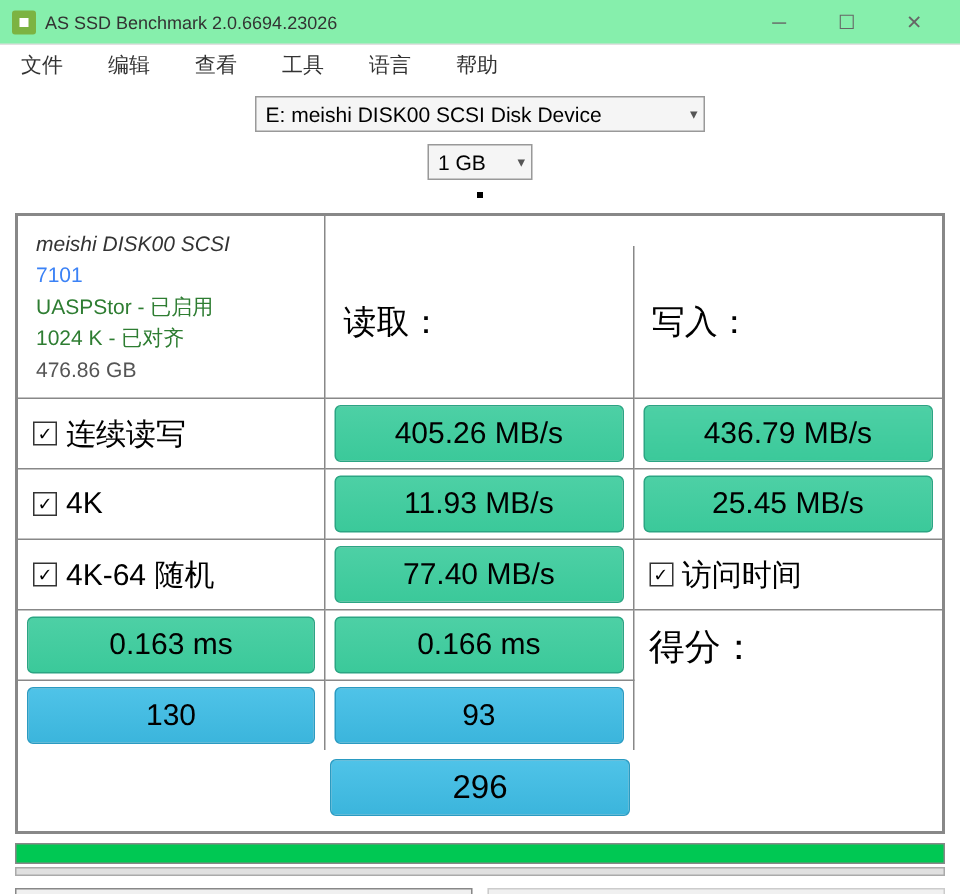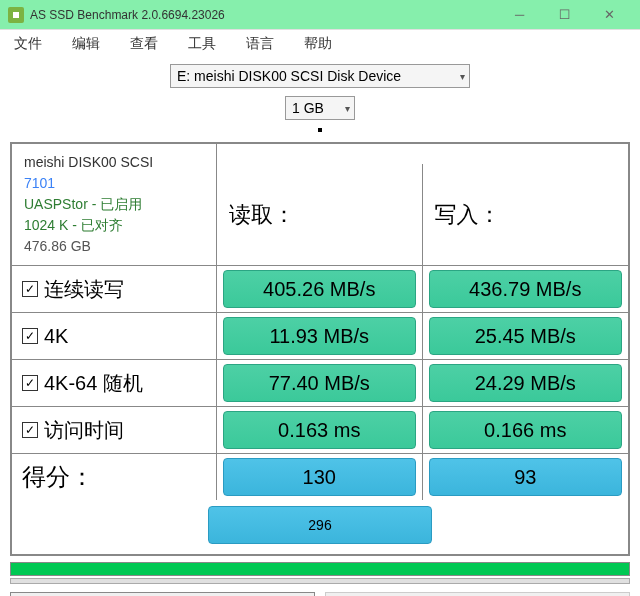--- a/index.html
+++ b/index.html
@@ -15,34 +15,34 @@
 .combo { border: 1px solid #999; background: #f5f5f5; font-size: 14px; padding: 2px 20px 2px 6px; position: relative; height: 24px; display: flex; align-items: center; }
 .combo::after { content: "▾"; position: absolute; right: 4px; font-size: 10px; color: #555; }
 .combo.disk { width: 300px; }
 .combo.size { width: 70px; }
 .searchbox { flex: 1; border: 2px solid #000; height: 24px; background: #fff; }
 .main-frame { margin: 4px 10px 0 10px; border: 2px solid #888; background: #fff; }
 .grid { display: grid; grid-template-columns: 205px 1fr 1fr; }
 .cell { border-right: 1px solid #888; border-bottom: 1px solid #888; padding: 6px 10px; display: flex; align-items: center; }
 .cell:nth-child(3n) { border-right: none; }
 .info-cell { flex-direction: column; align-items: flex-start; padding: 8px 12px; font-size: 14px; line-height: 1.5; }
-.info-name { color: #333; }
+.info-name { color: #333; font-style: italic; }
 .info-num { color: #3b82f6; }
 .info-uasp { color: #2e7d32; }
 .info-align { color: #2e7d32; }
 .info-cap { color: #555; }
 .hdr { font-size: 22px; font-weight: normal; padding: 8px 12px; margin-top: 20px; }
 .row-label { font-size: 20px; gap: 6px; }
 .chk { width: 16px; height: 16px; border: 1.5px solid #333; display: inline-flex; align-items: center; justify-content: center; font-size: 12px; background: #fff; }
 .result-cell { padding: 4px 6px; justify-content: center; }
 .pill { width: 100%; height: 38px; background: linear-gradient(#4dd0a5, #3bc99a); border-radius: 4px; display: flex; align-items: center; justify-content: center; font-size: 20px; color: #000; border: 1px solid #2ba583; }
 .pill.blue { background: linear-gradient(#4fc3e8, #3bb5dc); border-color: #2a9bc2; }
 .score-label { font-size: 24px; }
 .total-row { display: flex; justify-content: center; padding: 6px 0 10px 0; border-top: none; }
-.total-pill { width: 224px; height: 38px; background: linear-gradient(#4fc3e8, #3bb5dc); border: 1px solid #2a9bc2; border-radius: 4px; display: flex; align-items: center; justify-content: center; font-size: 14px; }
+.total-pill { width: 200px; height: 38px; background: linear-gradient(#4fc3e8, #3bb5dc); border: 1px solid #2a9bc2; border-radius: 4px; display: flex; align-items: center; justify-content: center; font-size: 22px; }
 .progress-area { margin: 6px 10px 0 10px; }
 .progress-bar { height: 14px; background: #00c853; border: 1px solid #888; }
 .progress-inner { height: 6px; background: #e0e0e0; border: 1px solid #aaa; margin-top: 2px; }
 .button-row { display: flex; gap: 10px; margin: 8px 10px 0 10px; }
 .btn { flex: 1; height: 30px; border: 1px solid #888; background: #f0f0f0; font-size: 15px; display: flex; align-items: center; justify-content: center; }
 .btn.disabled { color: #aaa; border-color: #ccc; }
 </style>
 </head>
 <body>
 
@@ -114,23 +114,20 @@
         <div class="pill">25.45 MB/s</div>
       </div>
 
     <div class="cell row-label">
       <span class="chk">✓</span>
       <span>4K-64 随机</span>
     </div>
     <div class="cell result-cell">
         <div class="pill">77.40 MB/s</div>
       </div>
-    <div class="cell result-cell">
-        <div class="pill">24.29 MB/s</div>
-      </div>
 
     <div class="cell row-label">
       <span class="chk">✓</span>
       <span>访问时间</span>
     </div>
     <div class="cell result-cell">
         <div class="pill">0.163 ms</div>
       </div>
     <div class="cell result-cell">
         <div class="pill">0.166 ms</div>

